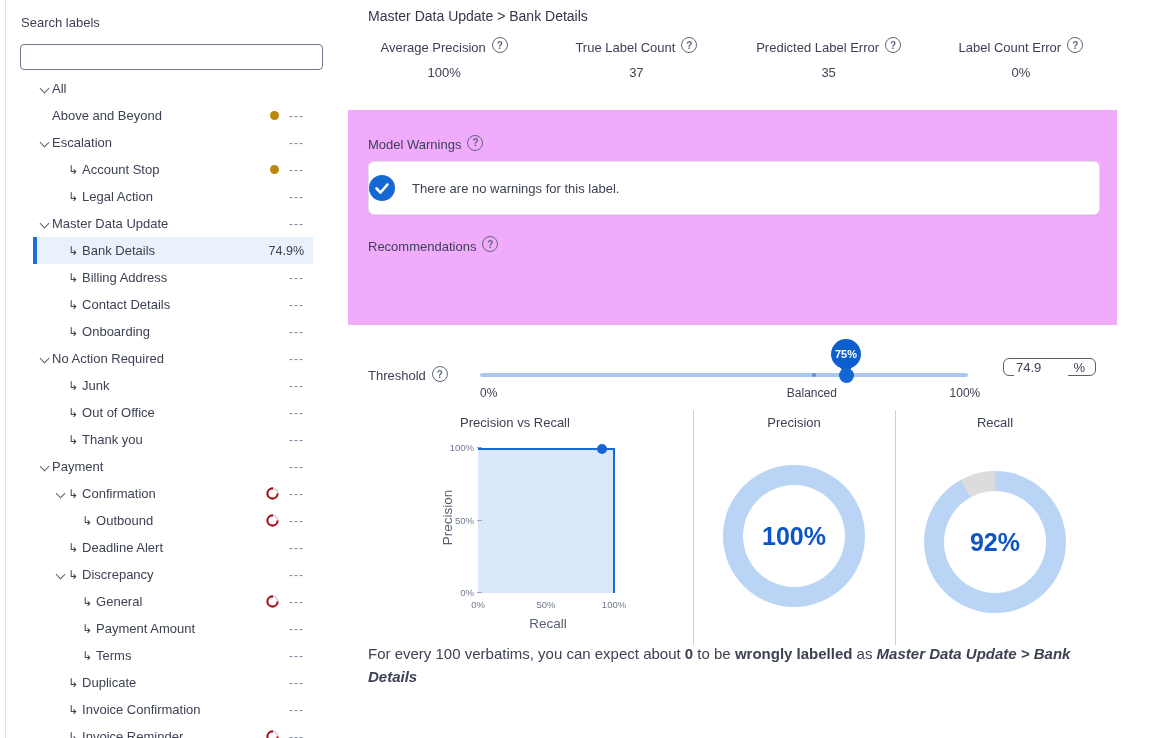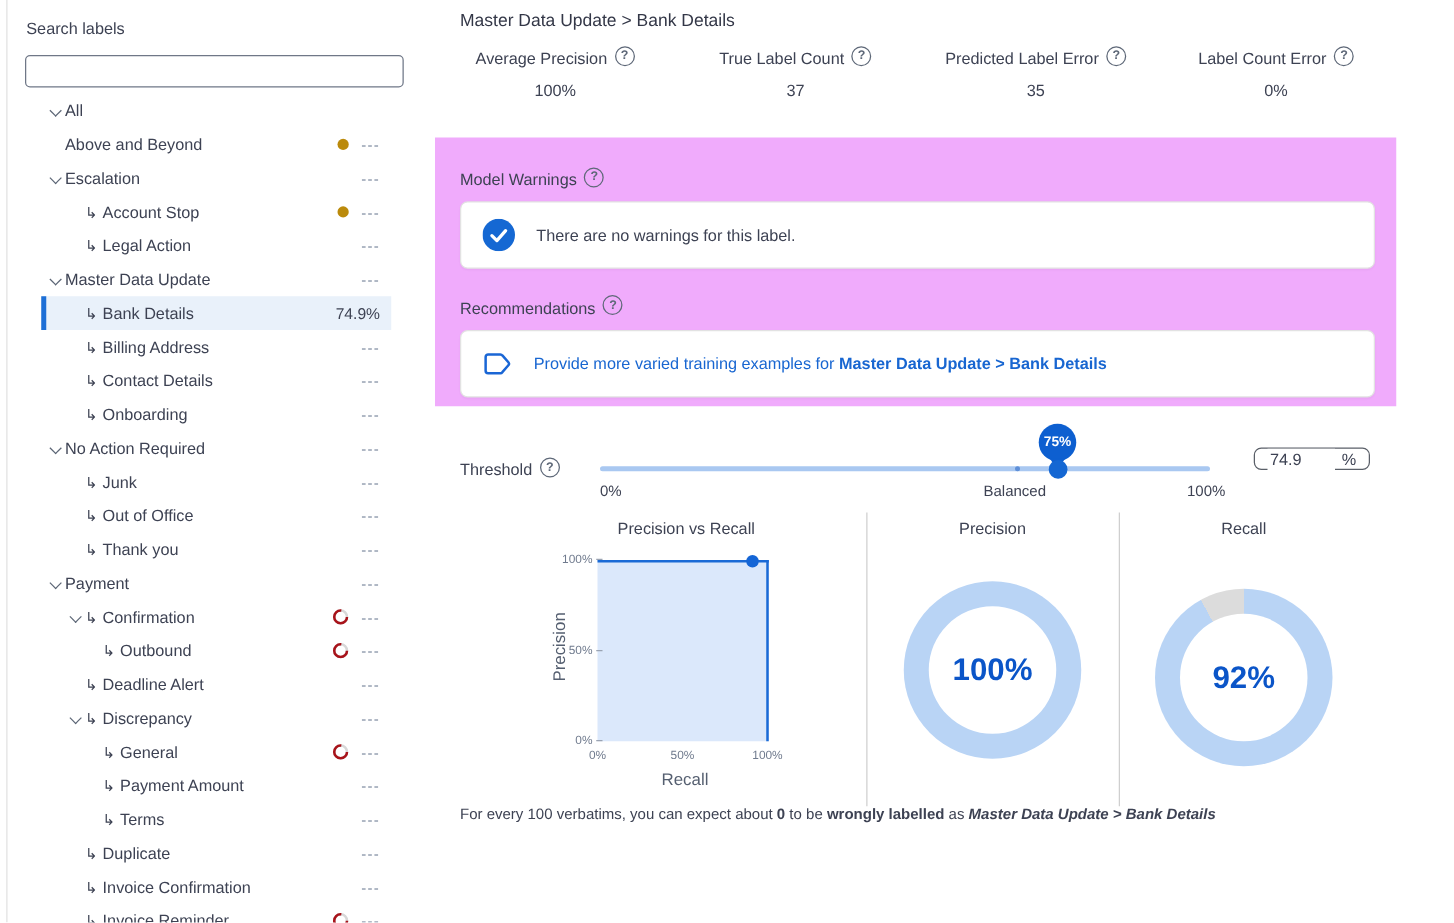--- a/index.html
+++ b/index.html
@@ -28,30 +28,30 @@
   .dot{width:9px;height:9px;border-radius:50%;background:#bb8a0b;}
   .ringsvg{display:block;}
   .val{font-size:12px;color:#7d8aa0;letter-spacing:1px;min-width:18px;text-align:right;}
   .val.pct{color:#3d4253;font-size:12.5px;letter-spacing:0;}
 
   
   .main{position:absolute;left:348px;top:0;width:769px;height:738px;}
   .page-title{position:absolute;left:20px;top:8px;font-size:14px;color:#333747;}
   .metrics{position:absolute;left:0;top:38px;width:769px;display:flex;}
   .metric{flex:1;text-align:center;}
-  .metric .mlabel{font-size:13px;display:inline-flex;align-items:center;}
+  .metric .mlabel{font-size:13px;display:inline-flex;align-items:flex-end;}
   .metric .mvalue{font-size:13px;margin-top:9px;}
   .help{display:inline-flex;align-items:center;justify-content:center;width:14px;height:14px;
         border:1.3px solid #5e6878;border-radius:50%;font-size:10px;font-weight:700;color:#5e6878;
         margin-left:6px;position:relative;top:-2px;flex:none;}
 
   .panel{position:absolute;left:0;top:110px;width:769px;height:215px;background:#f0abfc;box-sizing:border-box;padding:25px 17px 0 20px;}
   .sec-heading{font-size:13px;color:#3d4253;display:inline-flex;align-items:center;}
   .card{background:#fff;border:1px solid #e2e2e2;border-radius:6px;height:52px;margin-top:8px;
-        display:flex;align-items:center;padding-left:17px;box-shadow:0 1px 2px rgba(0,0,0,0.04);}
+        display:flex;align-items:center;box-shadow:0 1px 2px rgba(0,0,0,0.04);}
   .card .msg{font-size:13px;margin-left:17px;color:#3d4253;}
   .check-icon{width:26px;height:26px;flex:none;}
   .rec-heading{margin-top:23px;}
   .rec-text{font-size:13px;color:#1866d1;margin-left:17px;cursor:pointer;}
   .rec-text .b{font-weight:700;}
   .tag-icon{width:24px;height:24px;flex:none;}
 
   
   .threshold{position:absolute;left:0;top:330px;width:769px;height:78px;}
   .th-label{position:absolute;left:20px;top:38px;font-size:13px;display:inline-flex;align-items:flex-start;}
@@ -84,21 +84,21 @@
   .ylab{position:absolute;left:72px;top:100px;font-size:13.5px;color:#555f70;transform:rotate(-90deg);transform-origin:center;}
   .xlab{position:absolute;left:160px;top:206px;font-size:13.5px;color:#555f70;width:80px;text-align:center;}
   .donut{position:absolute;width:142px;height:142px;border-radius:50%;}
   .donut::after{content:"";position:absolute;inset:20px;border-radius:50%;background:#fff;}
   .donut .dval{position:absolute;inset:0;display:flex;align-items:center;justify-content:center;
                font-size:25px;font-weight:700;color:#0b55c8;z-index:2;}
   .donut-precision{left:375px;top:55px;background:#b9d4f5;}
   .donut-recall{left:576px;top:61px;background:conic-gradient(#b9d4f5 0deg 331deg,#dcdcdc 331deg 360deg);}
 
   
-  .notes{position:absolute;left:20px;top:642px;width:745px;font-size:12px;line-height:1.55;color:#3d4253;}
+  .notes{position:absolute;left:20px;top:642px;width:745px;font-size:15px;line-height:1.55;color:#3d4253;}
   .notes p{margin:0 0 10px 0;}
   .b{font-weight:700;}
   .bi{font-weight:700;font-style:italic;}
 </style>
 </head>
 <body>
 
 <div class="scroll-line"></div>
 
 <aside class="sidebar">
@@ -391,26 +391,20 @@
           <circle cx="13" cy="13" r="13" fill="#1568d3"></circle>
           <polyline points="7.5,13.5 11.5,17.5 18.5,9.5" fill="none" stroke="#fff" stroke-width="2.6" stroke-linecap="round" stroke-linejoin="round"></polyline>
         </svg>
       <span class="msg">There are no warnings for this label.</span>
     </div>
 
     <span class="sec-heading rec-heading">
         <span>Recommendations</span>
         <span class="help">?</span>
       </span>
-    <div class="card">
-      <svg class="tag-icon" viewBox="0 0 24 24">
-          <path d="M4.5 4.5 h9.8 a2 2 0 0 1 1.6 0.8 l4.8 5.5 a1.8 1.8 0 0 1 0 2.4 l-4.8 5.5 a2 2 0 0 1 -1.6 0.8 h-9.8 a2 2 0 0 1 -2 -2 v-11 a2 2 0 0 1 2 -2 z" fill="none" stroke="#1a66d5" stroke-width="2" stroke-linejoin="round"></path>
-        </svg>
-      <span class="rec-text"><span>Provide more varied training examples for </span><span class="b">Master Data Update &gt; Bank Details</span></span>
-    </div>
   </section>
 
   <div class="threshold">
     <span class="th-label">
         <span>Threshold</span>
         <span class="help">?</span>
       </span>
     <div class="track">
       <span class="mid-tick"></span>
       <div class="balloon">75%</div>
@@ -421,21 +415,21 @@
       <span class="tl-mid">Balanced</span>
       <span class="tl-max">100%</span>
     </div>
     <div class="th-input">
       <input type="text" value="74.9" style="">
       <span class="th-unit">%</span>
     </div>
   </div>
 
   <div class="charts">
-    <div class="chart-title" style="left:126px;width:150px;">Precision vs Recall</div>
+    <div class="chart-title" style="left:92px;width:150px;">Precision vs Recall</div>
     <div class="plot">
       <span class="pr-dot"></span>
     </div>
     <span class="ytick" style="top:32px;">100%</span>
     <span class="ytick" style="top:105px;">50%</span>
     <span class="ytick" style="top:177px;">0%</span>
     <span class="xtick" style="left:113px;">0%</span>
     <span class="xtick" style="left:181px;">50%</span>
     <span class="xtick" style="left:249px;">100%</span>
     <span class="ylab">Precision</span>

